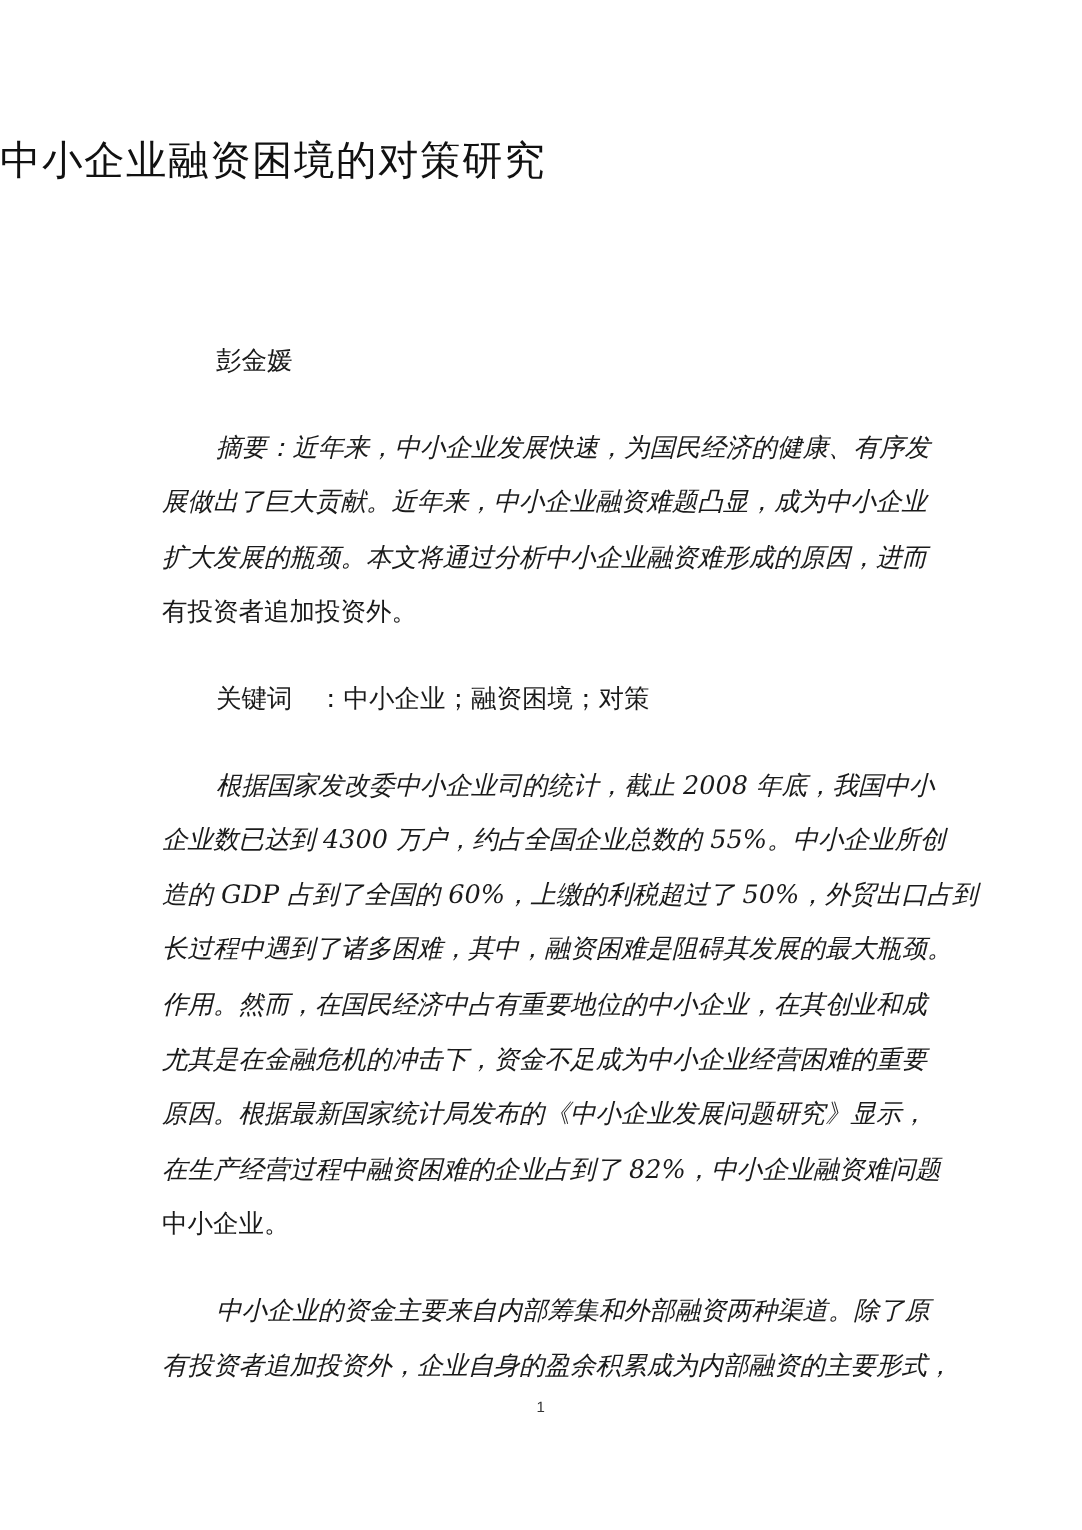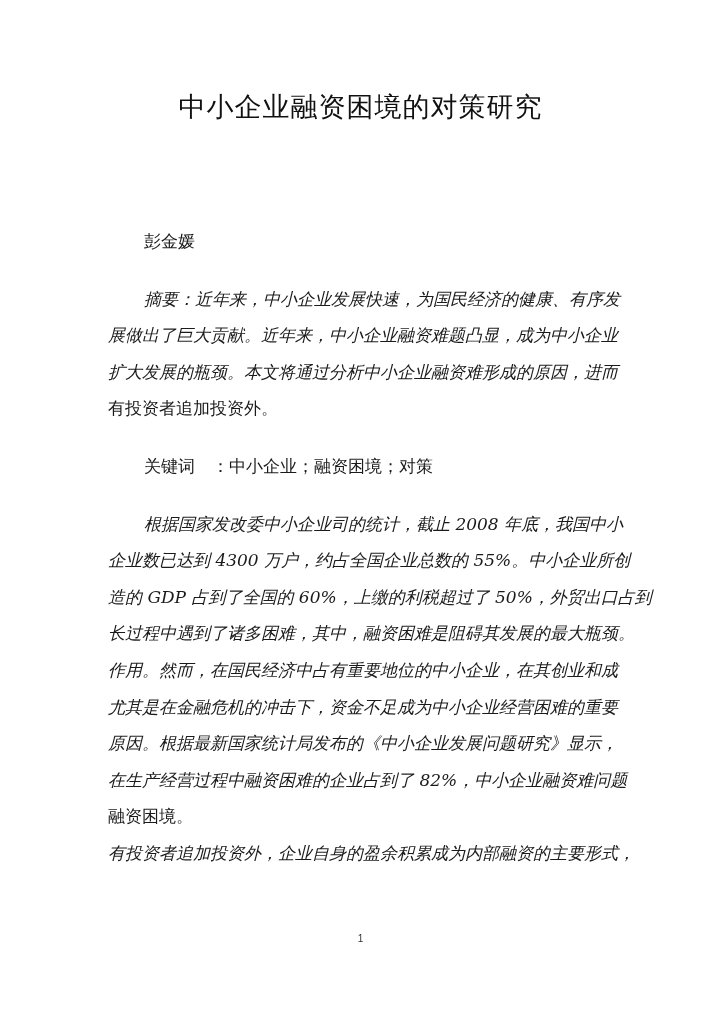--- a/index.html
+++ b/index.html
@@ -21,21 +21,21 @@
       top: 0;
       width: 721px;
       height: 1020px;
       background: #ffffff;
     }
     .title {
       position: absolute;
       left: 0;
       width: 721px;
       top: 88px;
-      text-align: center;
+      text-align: left;
       font-size: 27px;
       line-height: 38px;
       letter-spacing: 1px;
       color: #111111;
       font-family: Liberation Serif, serif;
     }
     .body-text {
       position: absolute;
       left: 108px;
       top: 202px;
@@ -84,18 +84,19 @@
     <div class="line">有投资者追加投资外。</div>
     <div class="line indent">关键词　：中小企业；融资困境；对策</div>
     <div class="line indent justify">根据国家发改委中小企业司的统计，截止 2008 年底，我国中小</div>
     <div class="line justify">企业数已达到 4300 万户，约占全国企业总数的 55%。中小企业所创</div>
     <div class="line justify">造的 GDP 占到了全国的 60%，上缴的利税超过了 50%，外贸出口占到</div>
     <div class="line justify">长过程中遇到了诸多困难，其中，融资困难是阻碍其发展的最大瓶颈。</div>
     <div class="line justify">作用。然而，在国民经济中占有重要地位的中小企业，在其创业和成</div>
     <div class="line justify">尤其是在金融危机的冲击下，资金不足成为中小企业经营困难的重要</div>
     <div class="line justify">原因。根据最新国家统计局发布的《中小企业发展问题研究》显示，</div>
     <div class="line justify">在生产经营过程中融资困难的企业占到了 82%，中小企业融资难问题</div>
-    <div class="line">融资困境。</div>
+    <div class="line">中小企业。</div>
+    <div class="line indent justify">中小企业的资金主要来自内部筹集和外部融资两种渠道。除了原</div>
     <div class="line justify">有投资者追加投资外，企业自身的盈余积累成为内部融资的主要形式，</div>
   </div>
 
   <div class="page-number">1</div>
 </div>
 
 </body></html>

